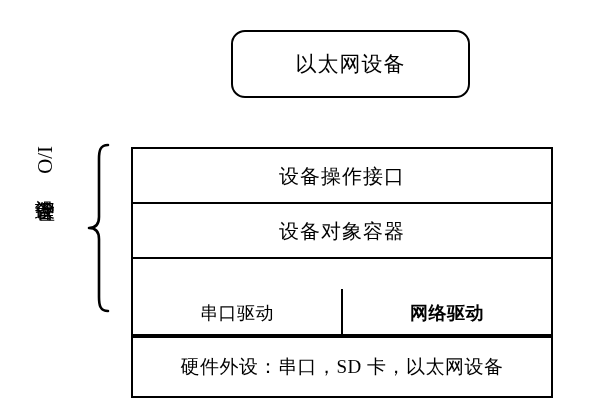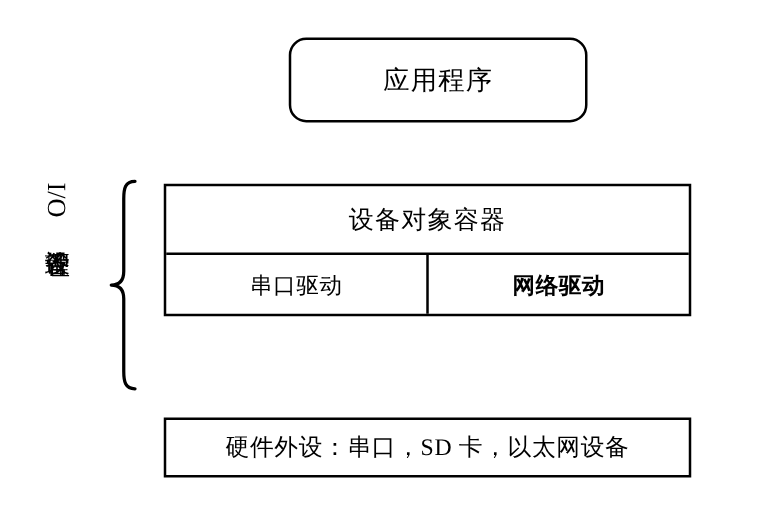--- a/index.html
+++ b/index.html
@@ -99,20 +99,21 @@
     height: 55px;
     display: flex;
     align-items: center;
     justify-content: center;
     border-bottom: 2px solid #000000;
   }
   .stack-row.last {
     border-bottom: none;
     height: 47px;
     justify-content: stretch;
+    margin-top: 30px;
   }
   .stack-row-label {
     font-size: 20px;
     line-height: 1;
     letter-spacing: 1px;
   }
   .driver-cells {
     display: flex;
     width: 100%;
     height: 100%;
@@ -129,54 +130,57 @@
     letter-spacing: 0.5px;
   }
   .driver-cell:last-child { border-right: none; font-weight: bold; }
 
   
   .hw-box {
     position: absolute;
     left: 131px;
     top: 334px;
     width: 422px;
-    height: 48px;
+    height: 64px;
     box-sizing: border-box;
     border: 2px solid #000000;
     display: flex;
     align-items: center;
     justify-content: center;
   }
   .hw-box-label {
     font-size: 19px;
     line-height: 1;
     letter-spacing: 0.5px;
   }
 </style>
 </head>
 <body>
 
 <div class="canvas">
 
   <div class="app-box">
-    <span class="app-box-label">应用程序</span>
+    <span class="app-box-label">以太网设备</span>
   </div>
 
   <div class="vlabel">
     <span class="vlabel-io">I/O</span>
     <span class="vlabel-cn">设备管理</span>
   </div>
 
   <div class="brace">
     <svg width="26" height="170" viewBox="0 0 26 170" aria-hidden="true">
       <path d="M22 2 C14 2 13 8 13 16 L13 74 C13 82 9 85 3 85 C9 85 13 88 13 96 L13 154 C13 162 14 168 22 168" fill="none" stroke="#000000" stroke-width="2.6" stroke-linecap="round" stroke-linejoin="round"></path>
     </svg>
   </div>
 
   <div class="stack">
+    <div class="stack-row">
+      <span class="stack-row-label">设备操作接口</span>
+    </div>
     <div class="stack-row">
       <span class="stack-row-label">设备对象容器</span>
     </div>
     <div class="stack-row last">
       <div class="driver-cells">
         <div class="driver-cell">串口驱动</div>
         <div class="driver-cell">网络驱动</div>
       </div>
     </div>
   </div>

